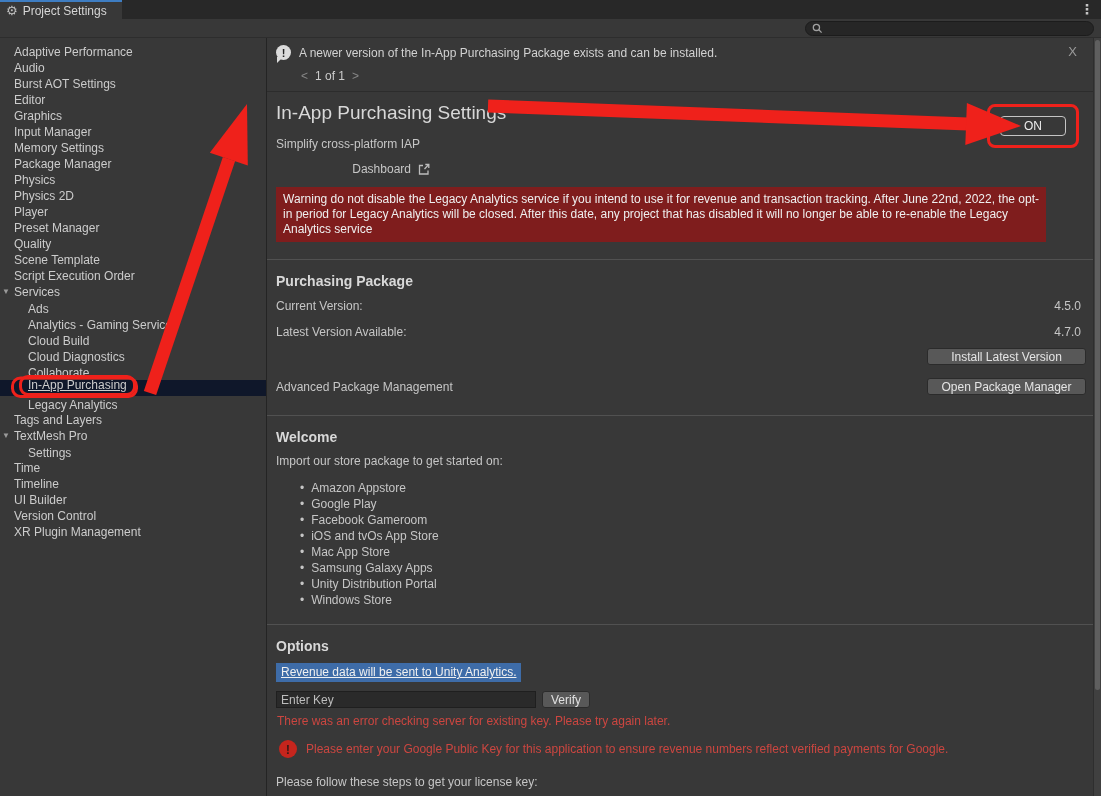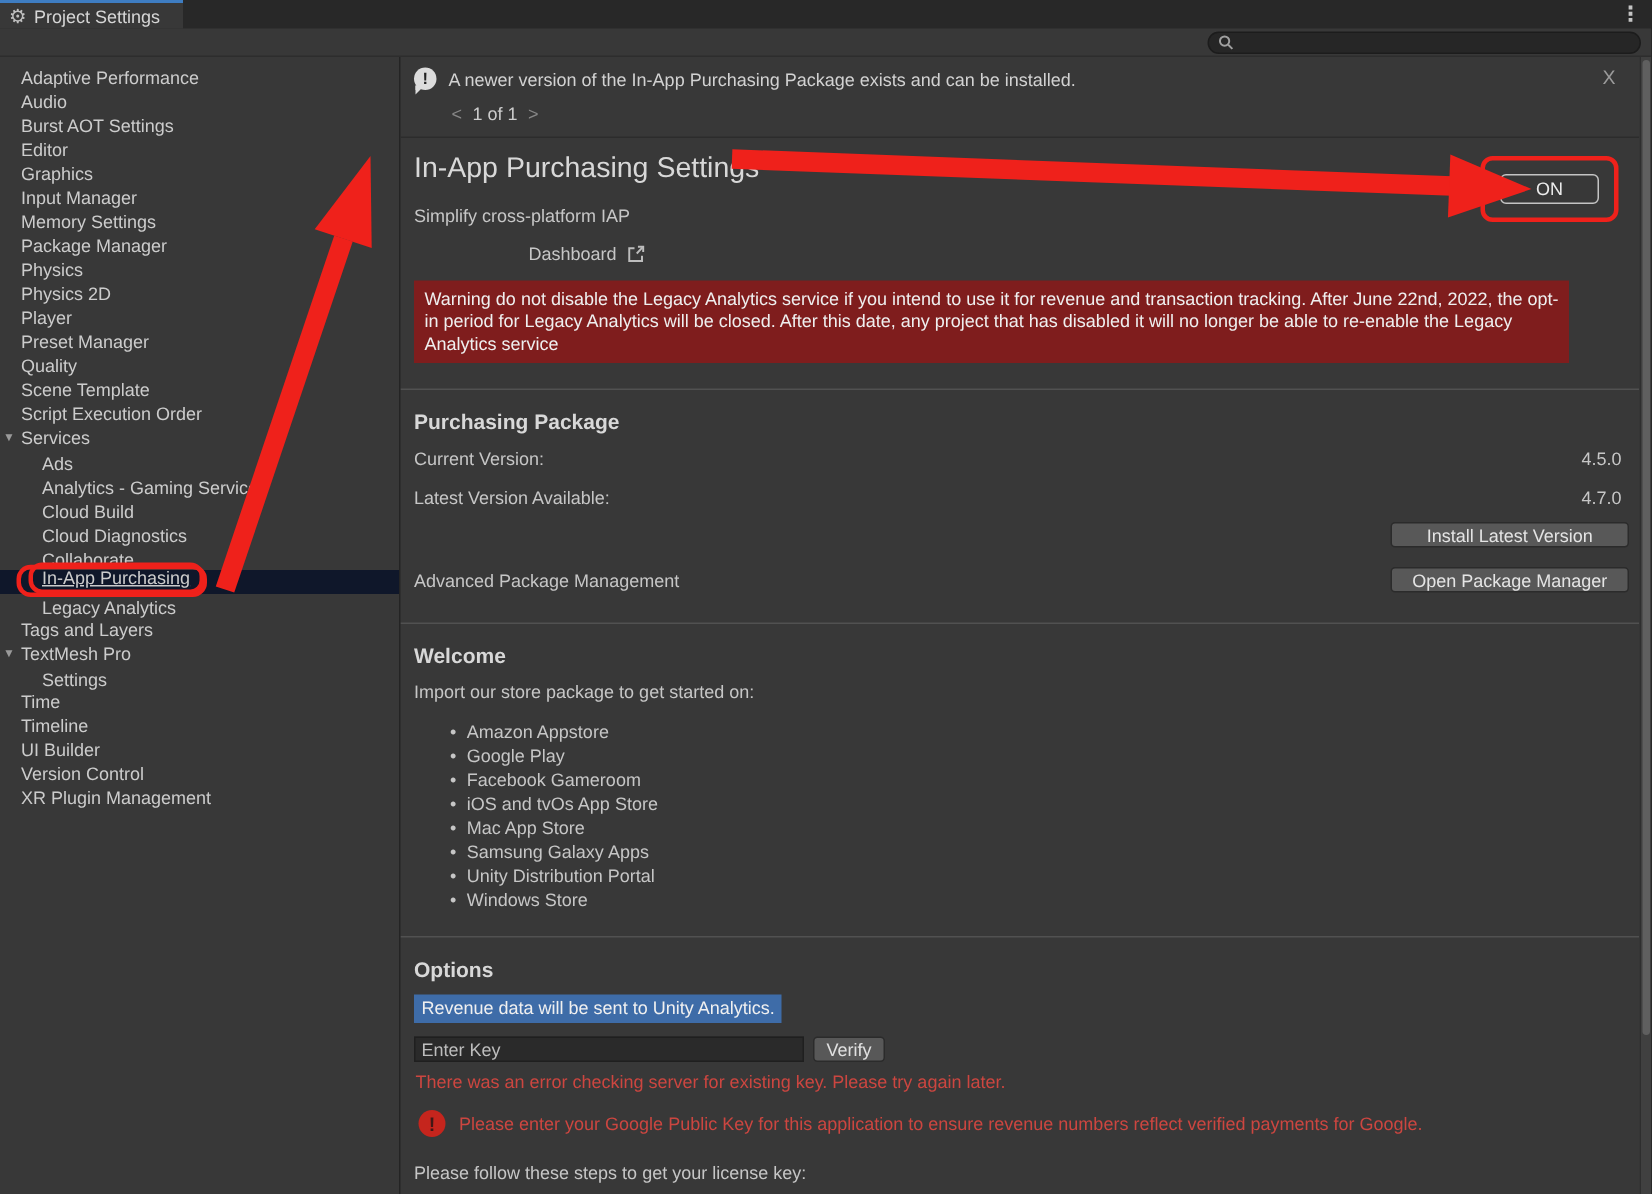--- a/index.html
+++ b/index.html
@@ -61,21 +61,21 @@
   .kv{ display:flex; justify-content:space-between; padding:0 12px 0 9px; }
   .kv.first{ margin-top:10px; } .kv + .kv{ margin-top:12px; }
   .btn-row{ display:flex; justify-content:flex-end; padding-right:7px; margin-top:9px; }
   .adv-row{ display:flex; justify-content:space-between; align-items:center; padding:0 7px 0 9px; margin-top:13px; }
   .u-btn{ width:159px; height:17px; background:#585858; border:1px solid #2b2b2b; border-radius:3px;
           color:#e4e4e4; font-size:12px; font-family:inherit; display:flex; align-items:center; justify-content:center; }
   .intro{ margin:9px 0 12px 9px; }
   .store-list{ list-style:none; margin-top:7px; }
   .store-list li{ height:16px; line-height:16px; padding-left:33px; }
   .store-list li::before{ content:"\2022"; margin-right:7px; color:#c6c6c6; }
-  .chip{ display:inline-block; margin:9px 0 0 9px; background:#3e6ca8; color:#f0f0f0; padding:2px 5px 3px 5px; }
+  .chip{ display:inline-block; margin:9px 0 0 9px; background:#3e6ca8; color:#f0f0f0; padding:2px 5px 3px 5px;text-decoration:underline; }
   .key-row{ display:flex; margin:9px 0 0 9px; gap:6px; }
   .key-input{ width:260px; height:17px; background:#2a2a2a; border:1px solid #1f1f1f; color:#cfcfcf;
               padding:0 4px; font-size:12px; font-family:inherit; outline:none; }
   .key-input::placeholder{ color:#bdbdbd; opacity:1; }
   .verify-btn{ height:17px; background:#585858; border:1px solid #2b2b2b; border-radius:3px; color:#e0e0e0;
                font-size:12px; font-family:inherit; padding:0 8px; }
   .error-text{ margin:6px 0 0 10px; color:#cc4640; }
   .warn-row{ display:flex; align-items:flex-start; gap:9px; margin:12px 0 0 12px; }
   .warn-icon{ width:18px; height:18px; border-radius:50%; background:#c5251d; color:rgba(20,20,20,0.75);
               font-weight:bold; font-size:13px; display:flex; align-items:center; justify-content:center; flex:none; }

